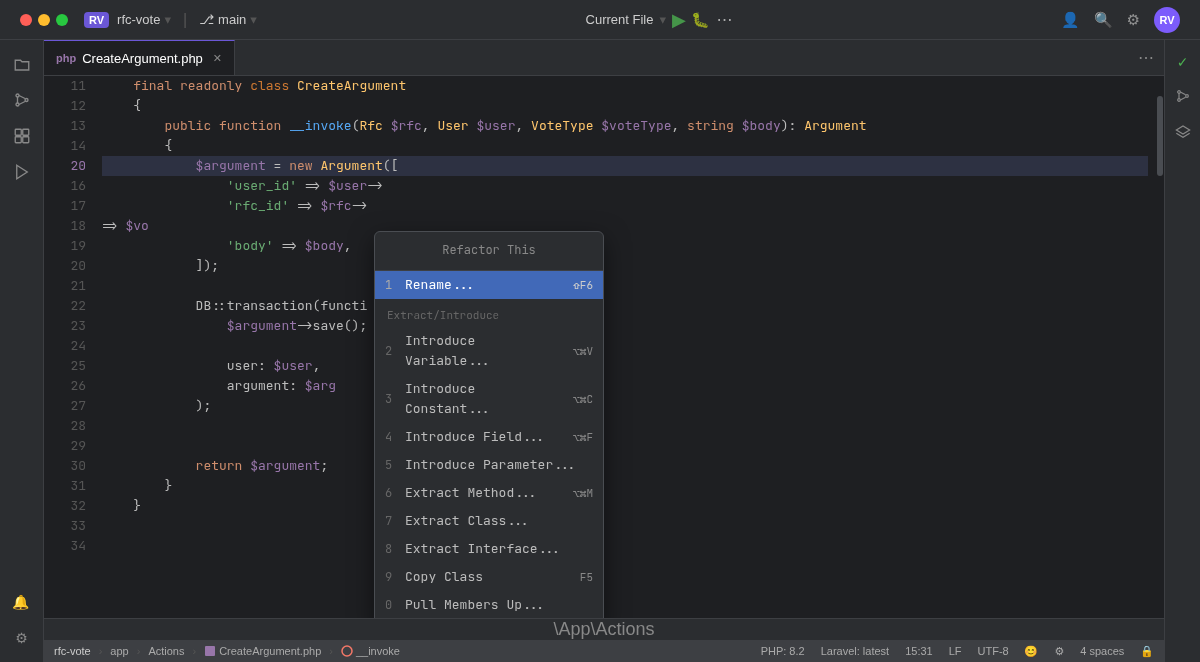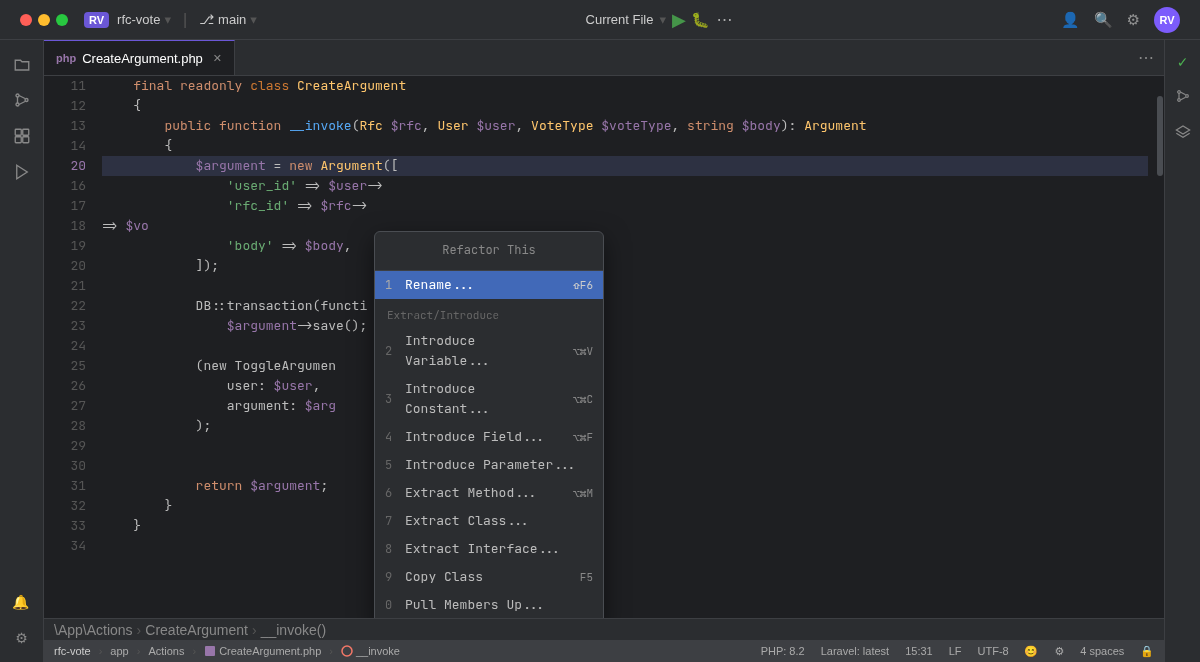--- a/index.html
+++ b/index.html
@@ -306,24 +306,25 @@
     .menu-item.selected .menu-item-shortcut { color: #ccc; }
 
     
     .breadcrumb-bar {
       height: 22px;
       background: #2b2d30;
       border-top: 1px solid #3d3f43;
       display: flex;
       align-items: center;
       padding: 0 10px;
-      font-size: 14px;
+      font-size: 18px;
       color: #888;
       gap: 4px;
       flex-shrink: 0;
+      flex-direction: column;
     }
     .breadcrumb-sep { color: #555; }
 
     
     .status-bar {
       height: 22px;
       background: #3d3f43;
       display: flex;
       align-items: center;
       padding: 0 10px;
@@ -517,23 +518,20 @@
         <div class="code-line">
           <span class="plain">            DB::transaction(functi</span>
         </div>
 
         <div class="code-line">
           <span class="var">                $argument</span><span class="plain">-&gt;save();</span>
         </div>
 
         <div class="code-line"></div>
 
-        <div class="code-line">
-          <span class="plain">            (new ToggleArgumen</span>
-        </div>
 
         <div class="code-line">
           <span class="plain">                user: </span><span class="var">$user</span><span class="plain">,</span>
         </div>
 
         <div class="code-line">
           <span class="plain">                argument: </span><span class="var">$arg</span>
         </div>
 
         <div class="code-line">

